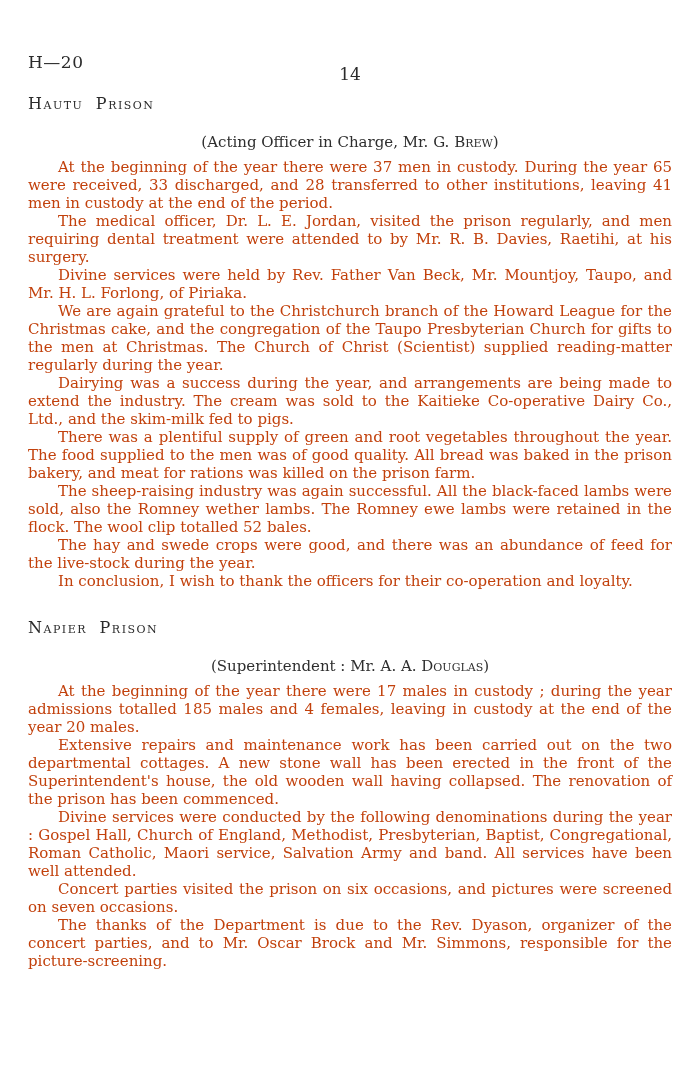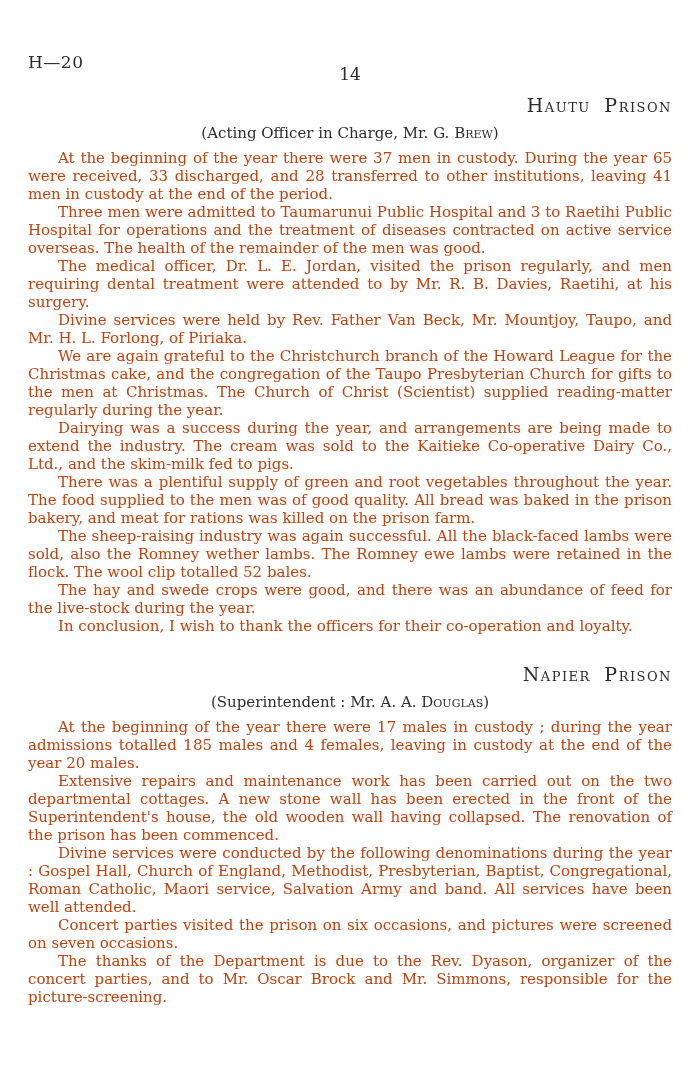--- a/index.html
+++ b/index.html
@@ -34,33 +34,33 @@
     letter-spacing: 0.5px;
   }
   .page-num {
     position: absolute;
     left: 50%;
     top: 12px;
     transform: translateX(-50%);
   }
   .prison-section .section-title {
     margin: 22px 0 0 0;
-    text-align: right;
-    font-size: 19px;
+    text-align: left;
+    font-size: 16px;
     font-weight: normal;
     font-variant: small-caps;
     letter-spacing: 1.5px;
     word-spacing: 6px;
     color: #2b2b2b;
   }
   .prison-section + .prison-section .section-title {
     margin-top: 28px;
   }
   .section-subtitle {
-    margin: 8px 0 7px 0;
+    margin: 20px 0 7px 0;
     text-align: center;
     font-size: 15px;
     color: #2e2e2e;
   }
   .sc {
     font-variant: small-caps;
   }
   .para {
     margin: 0;
     font-size: 15px;
@@ -77,21 +77,20 @@
 
   <div class="page-header">
     <span class="doc-ref">H—20</span>
     <span class="page-num">14</span>
   </div>
 
   <section class="prison-section">
     <h2 class="section-title">Hautu Prison</h2>
     <div class="section-subtitle"><span>(Acting Officer in Charge, Mr. G. </span><span class="sc">Brew</span><span>)</span></div>
     <p class="para">At the beginning of the year there were 37 men in custody.  During the year 65 were received, 33 discharged, and 28 transferred to other institutions, leaving 41 men in custody at the end of the period.</p>
-    <p class="para">Three men were admitted to Taumarunui Public Hospital and 3 to Raetihi Public Hospital for operations and the treatment of diseases contracted on active service overseas.  The health of the remainder of the men was good.</p>
     <p class="para">The medical officer, Dr. L. E. Jordan, visited the prison regularly, and men requiring dental treatment were attended to by Mr. R. B. Davies, Raetihi, at his surgery.</p>
     <p class="para">Divine services were held by Rev. Father Van Beck, Mr. Mountjoy, Taupo, and Mr. H. L. Forlong, of Piriaka.</p>
     <p class="para">We are again grateful to the Christchurch branch of the Howard League for the Christmas cake, and the congregation of the Taupo Presbyterian Church for gifts to the men at Christmas.  The Church of Christ (Scientist) supplied reading-matter regularly during the year.</p>
     <p class="para">Dairying was a success during the year, and arrangements are being made to extend the industry.  The cream was sold to the Kaitieke Co-operative Dairy Co., Ltd., and the skim-milk fed to pigs.</p>
     <p class="para">There was a plentiful supply of green and root vegetables throughout the year. The food supplied to the men was of good quality.  All bread was baked in the prison bakery, and meat for rations was killed on the prison farm.</p>
     <p class="para">The sheep-raising industry was again successful.  All the black-faced lambs were sold, also the Romney wether lambs.  The Romney ewe lambs were retained in the flock. The wool clip totalled 52 bales.</p>
     <p class="para">The hay and swede crops were good, and there was an abundance of feed for the live-stock during the year.</p>
     <p class="para">In conclusion, I wish to thank the officers for their co-operation and loyalty.</p>
   </section>
 

